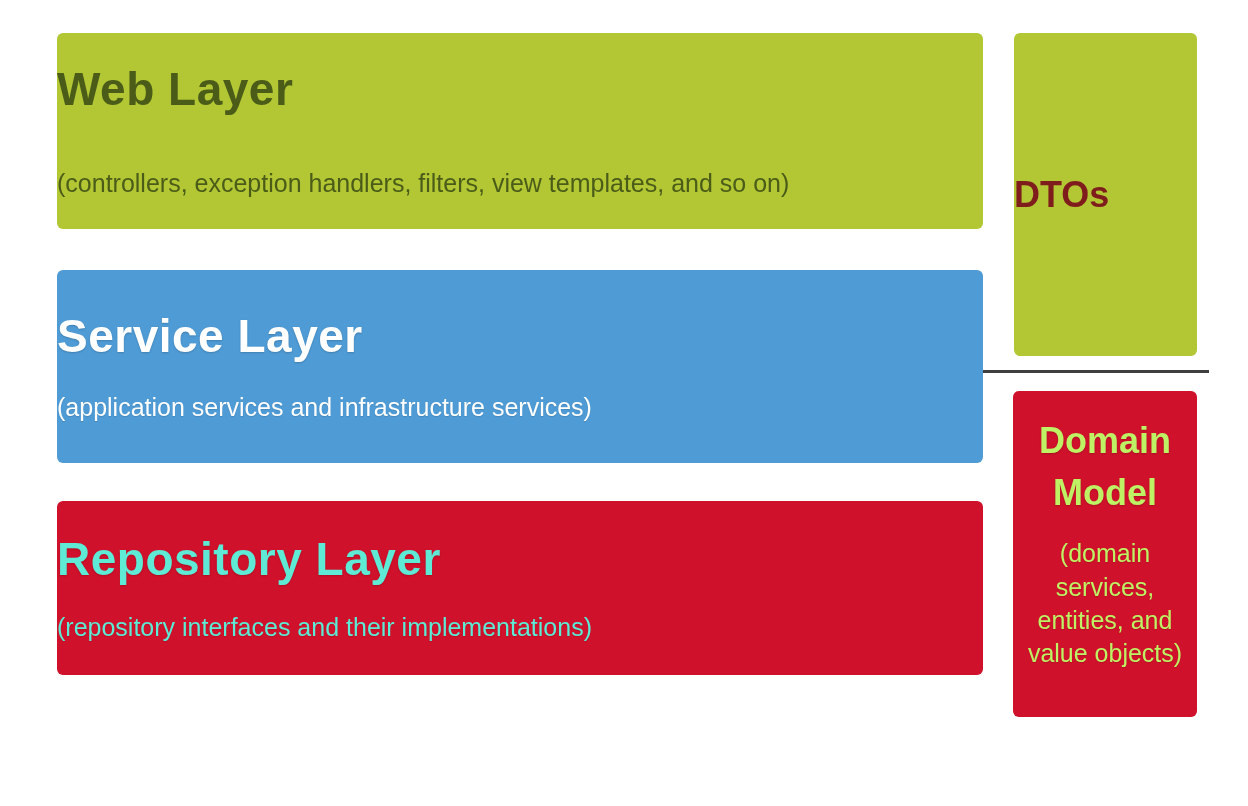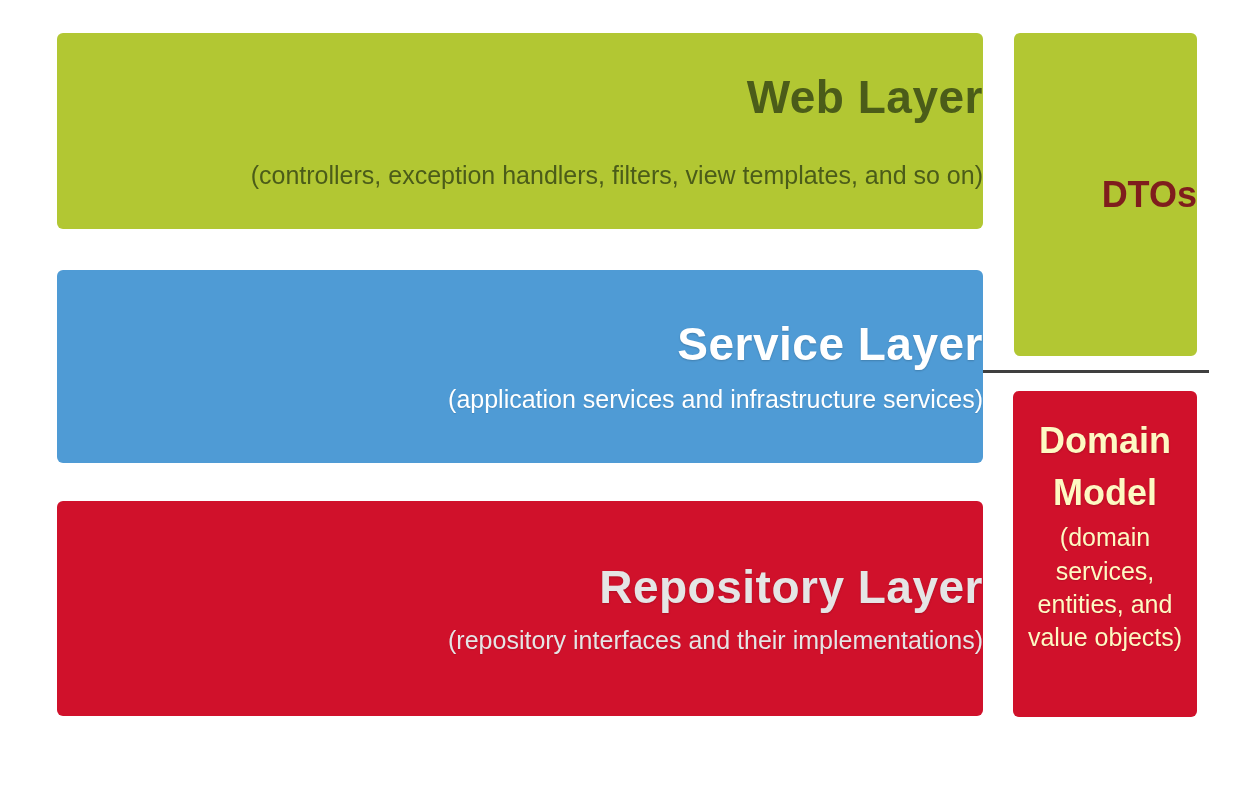--- a/index.html
+++ b/index.html
@@ -13,40 +13,41 @@
     width: 1248px;
     height: 806px;
     background: #ffffff;
     overflow: hidden;
   }
   .box {
     position: absolute;
     border-radius: 6px;
     display: flex;
     flex-direction: column;
-    align-items: flex-end;
+    align-items: flex-start;
     justify-content: center;
     text-align: center;
     box-sizing: border-box;
+    gap: 16px;
   }
   
   .layer-web {
     left: 57px; top: 33px; width: 926px; height: 196px;
     background: #b2c733;
     color: #4b5c19;
   }
   .layer-service {
     left: 57px; top: 270px; width: 926px; height: 193px;
     background: #4f9bd5;
     color: #ffffff;
   }
   .layer-repository {
-    left: 57px; top: 501px; width: 926px; height: 215px;
+    left: 57px; top: 501px; width: 926px; height: 174px;
     background: #d0112b;
-    color: #e5e5e5;
+    color: #5eead4;
   }
   .layer-title {
     font-size: 46px;
     font-weight: bold;
     line-height: 1.1;
     letter-spacing: 0.5px;
   }
   .layer-service .layer-title,
   .layer-repository .layer-title {
     text-shadow: 0 1px 2px rgba(0,0,0,0.18);
@@ -68,21 +69,21 @@
     background: #b2c733;
     color: #7f1d1d;
   }
   .side-dtos .side-title {
     font-size: 36px;
     font-weight: bold;
   }
   .side-domain {
     left: 1013px; top: 391px; width: 184px; height: 326px;
     background: #d0112b;
-    color: #fef9c3;
+    color: #bef264;
     justify-content: flex-start;
     padding: 24px 8px 10px 8px;
   }
   .side-domain .side-title {
     font-size: 36px;
     font-weight: bold;
     line-height: 1.45;
     text-shadow: 0 1px 2px rgba(0,0,0,0.18);
   }
   .side-domain .side-subtitle {

